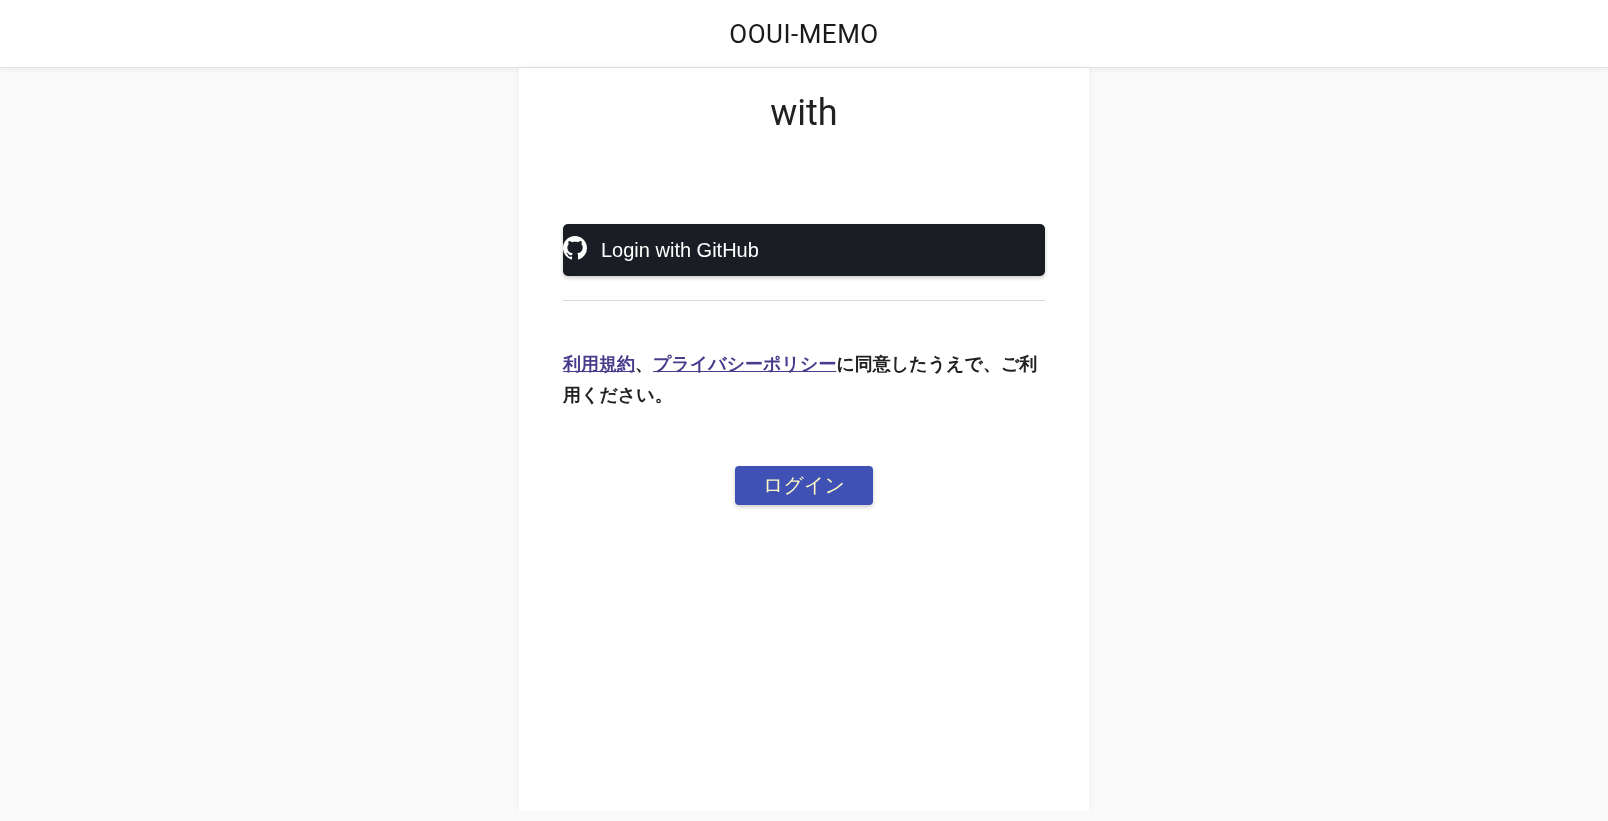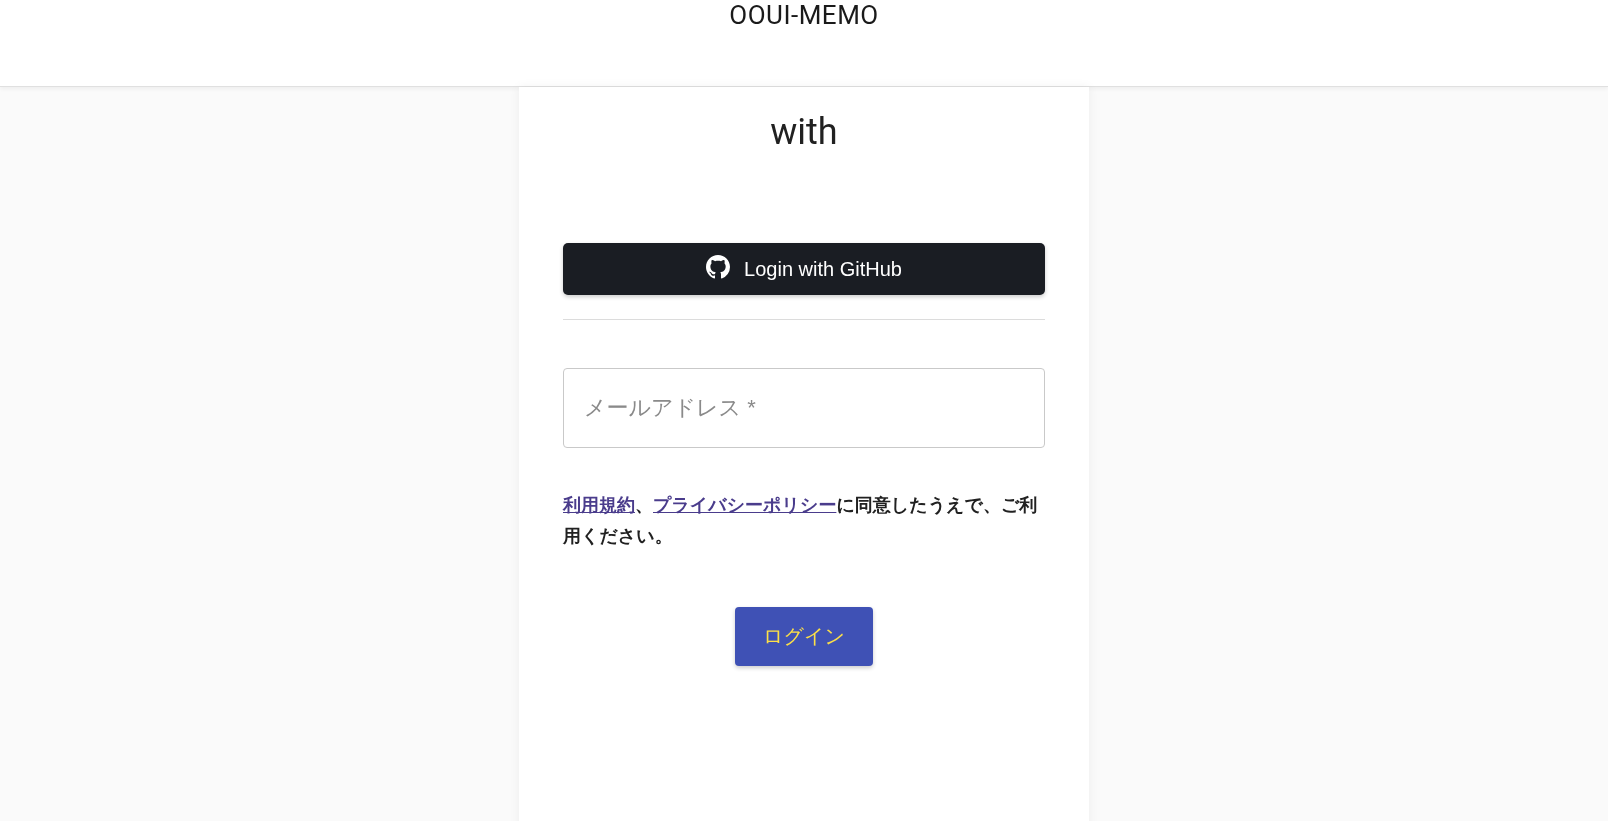--- a/index.html
+++ b/index.html
@@ -7,23 +7,23 @@
       padding: 0;
       box-sizing: border-box;
     }
     body {
       font-family: -apple-system, BlinkMacSystemFont, "Segoe UI", Roboto, "Helvetica Neue", Arial, sans-serif;
       background: #fafafa;
       color: #212121;
     }
     .header {
       background: #ffffff;
-      height: 87px;
+      height: 68px;
       display: flex;
-      align-items: flex-start;
+      align-items: center;
       justify-content: center;
       border-bottom: 1px solid #e0e0e0;
       box-shadow: 0 2px 4px rgba(0,0,0,0.05);
     }
     .header-title {
       font-size: 26px;
       font-weight: 400;
       letter-spacing: 0.5px;
       color: #1a1a1a;
     }
@@ -47,21 +47,20 @@
     }
     .github-btn {
       width: 100%;
       background: #1a1d23;
       color: #ffffff;
       border: none;
       border-radius: 5px;
       height: 52px;
       display: flex;
       align-items: center;
-      justify-content: center;
       gap: 14px;
       font-size: 20px;
       cursor: pointer;
       box-shadow: 0 2px 4px rgba(0,0,0,0.2);
     }
     .github-btn svg {
       width: 24px;
       height: 24px;
       fill: #ffffff;
     }
@@ -98,24 +97,24 @@
     .terms a {
       color: #4a3c8c;
       text-decoration: underline;
     }
     .login-btn-wrap {
       display: flex;
       justify-content: center;
     }
     .login-btn {
       background: #3f51b5;
-      color: #fde047;
+      color: #fef9c3;
       border: none;
       border-radius: 4px;
-      padding: 16px 28px;
+      padding: 6px 28px;
       font-size: 20px;
       cursor: pointer;
       box-shadow: 0 2px 4px rgba(0,0,0,0.2);
     }
   </style>
 </head>
 <body>
 
 <div class="header">
   <div class="header-title">OOUI-MEMO</div>
@@ -129,23 +128,20 @@
       <span>
         <svg viewBox="0 0 16 16">
             <path d="M8 0C3.58 0 0 3.58 0 8c0 3.54 2.29 6.53 5.47 7.59.4.07.55-.17.55-.38 0-.19-.01-.82-.01-1.49-2.01.37-2.53-.49-2.69-.94-.09-.23-.48-.94-.82-1.13-.28-.15-.68-.52-.01-.53.63-.01 1.08.58 1.23.82.72 1.21 1.87.87 2.33.66.07-.52.28-.87.51-1.07-1.78-.2-3.64-.89-3.64-3.95 0-.87.31-1.59.82-2.15-.08-.2-.36-1.02.08-2.12 0 0 .67-.21 2.2.82.64-.18 1.32-.27 2-.27.68 0 1.36.09 2 .27 1.53-1.04 2.2-.82 2.2-.82.44 1.1.16 1.92.08 2.12.51.56.82 1.27.82 2.15 0 3.07-1.87 3.75-3.65 3.95.29.25.54.73.54 1.48 0 1.07-.01 1.93-.01 2.2 0 .21.15.46.55.38A8.013 8.013 0 0016 8c0-4.42-3.58-8-8-8z"></path>
           </svg>
       </span>
       <span>Login with GitHub</span>
     </button>
 
     <div class="divider"></div>
 
-    <div class="input-wrap">
-      <input type="text" class="input-field" placeholder="メールアドレス *" style="">
-    </div>
 
 
     <div class="terms">
       <a href="#">利用規約</a><span>、</span><a href="#">プライバシーポリシー</a><span>に同意したうえで、ご利用ください。</span>
     </div>
 
     <div class="login-btn-wrap">
       <button class="login-btn">ログイン</button>
     </div>
   </div>

